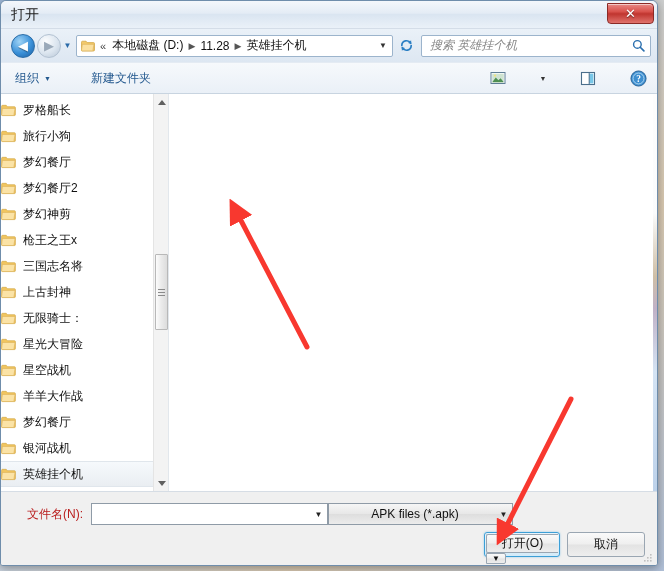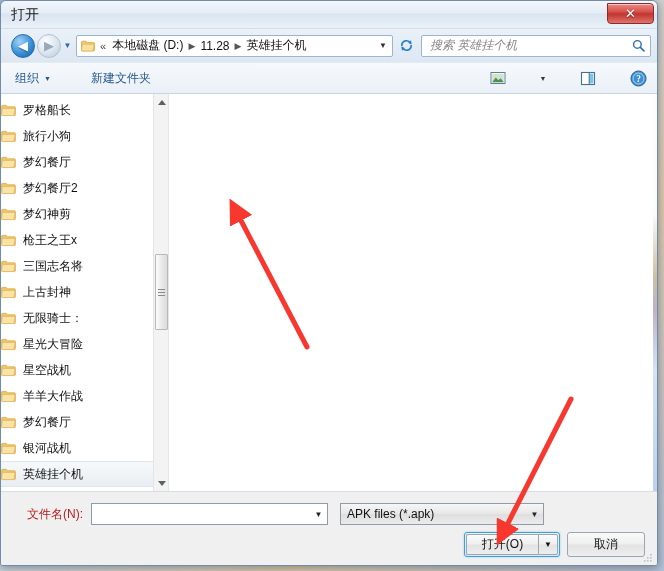--- a/index.html
+++ b/index.html
@@ -309,26 +309,26 @@
     background: transparent;
     font-family: "Liberation Sans", sans-serif;
     min-width: 0;
   }
   .combo-caret {
     width: 17px; flex: 0 0 auto;
     display: flex; align-items: center; justify-content: center;
     font-size: 8px; color: #222; cursor: pointer;
   }
   .filter-combo {
-    width: 204px; height: 22px; flex: 0 0 auto;
-    margin-left: 12px;
+    width: 185px; height: 22px; flex: 0 0 auto;
     background: linear-gradient(to bottom, #f6f6f6 0%, #e8e8e8 48%, #dedede 52%, #ececec 100%);
     border: 1px solid #8f9ba7;
     display: flex; align-items: center;
     cursor: pointer;
+    text-align: center;
   }
   .filter-text {
     flex: 1 1 auto;
     font-size: 12px; color: #111;
     padding-left: 6px;
     white-space: nowrap; overflow: hidden;
   }
 
   .row-btns {
     position: absolute;
@@ -336,20 +336,21 @@
     display: flex; align-items: center;
   }
   .open-split {
     display: flex; align-items: stretch;
     height: 25px;
     border: 1px solid #3d9fd6;
     border-radius: 3px;
     padding: 1px;
     background: linear-gradient(to bottom, #e8f4fc 0%, #d4ebf8 100%);
     box-shadow: 0 0 2px rgba(60,160,220,0.55);
+    flex-direction: column;
   }
   .open-btn {
     width: 72px;
     background: linear-gradient(to bottom, #fafafa 0%, #efefef 48%, #e3e3e3 52%, #eeeeee 100%);
     border: 1px solid #9aa6b2;
     border-right: none;
     border-radius: 2px 0 0 2px;
     display: flex; align-items: center; justify-content: center;
     font-size: 12px; color: #111;
     cursor: pointer;

